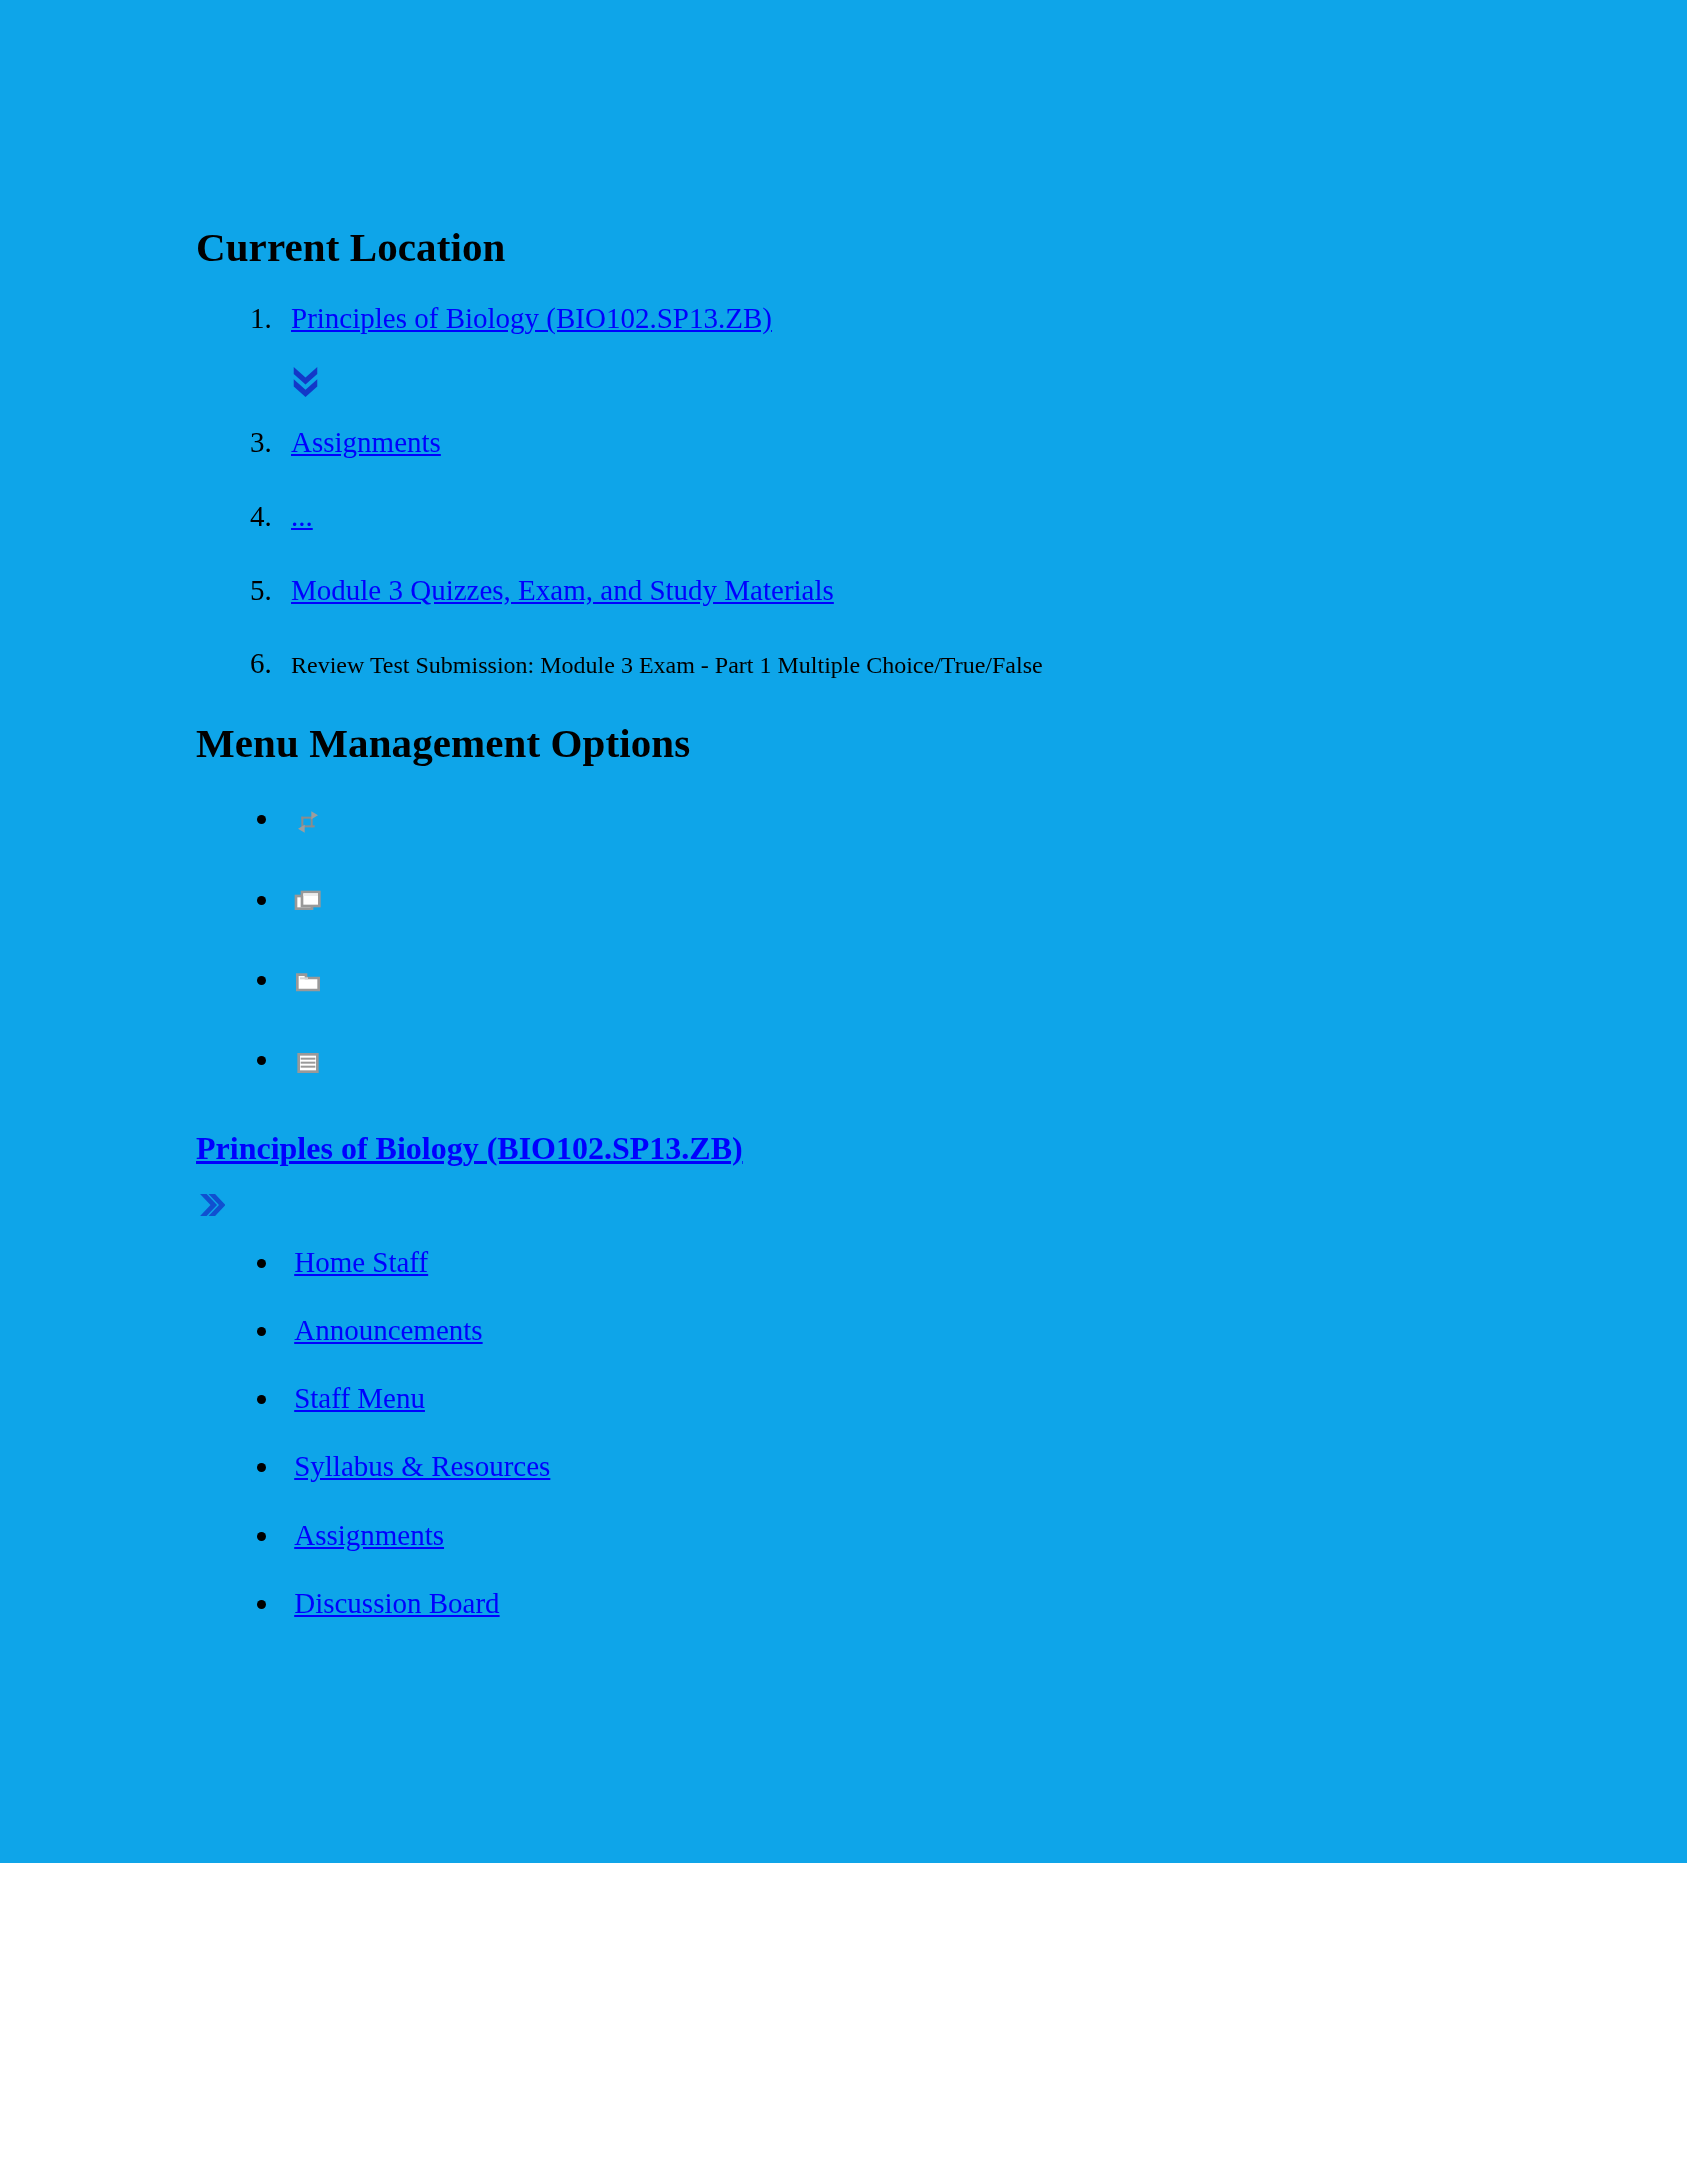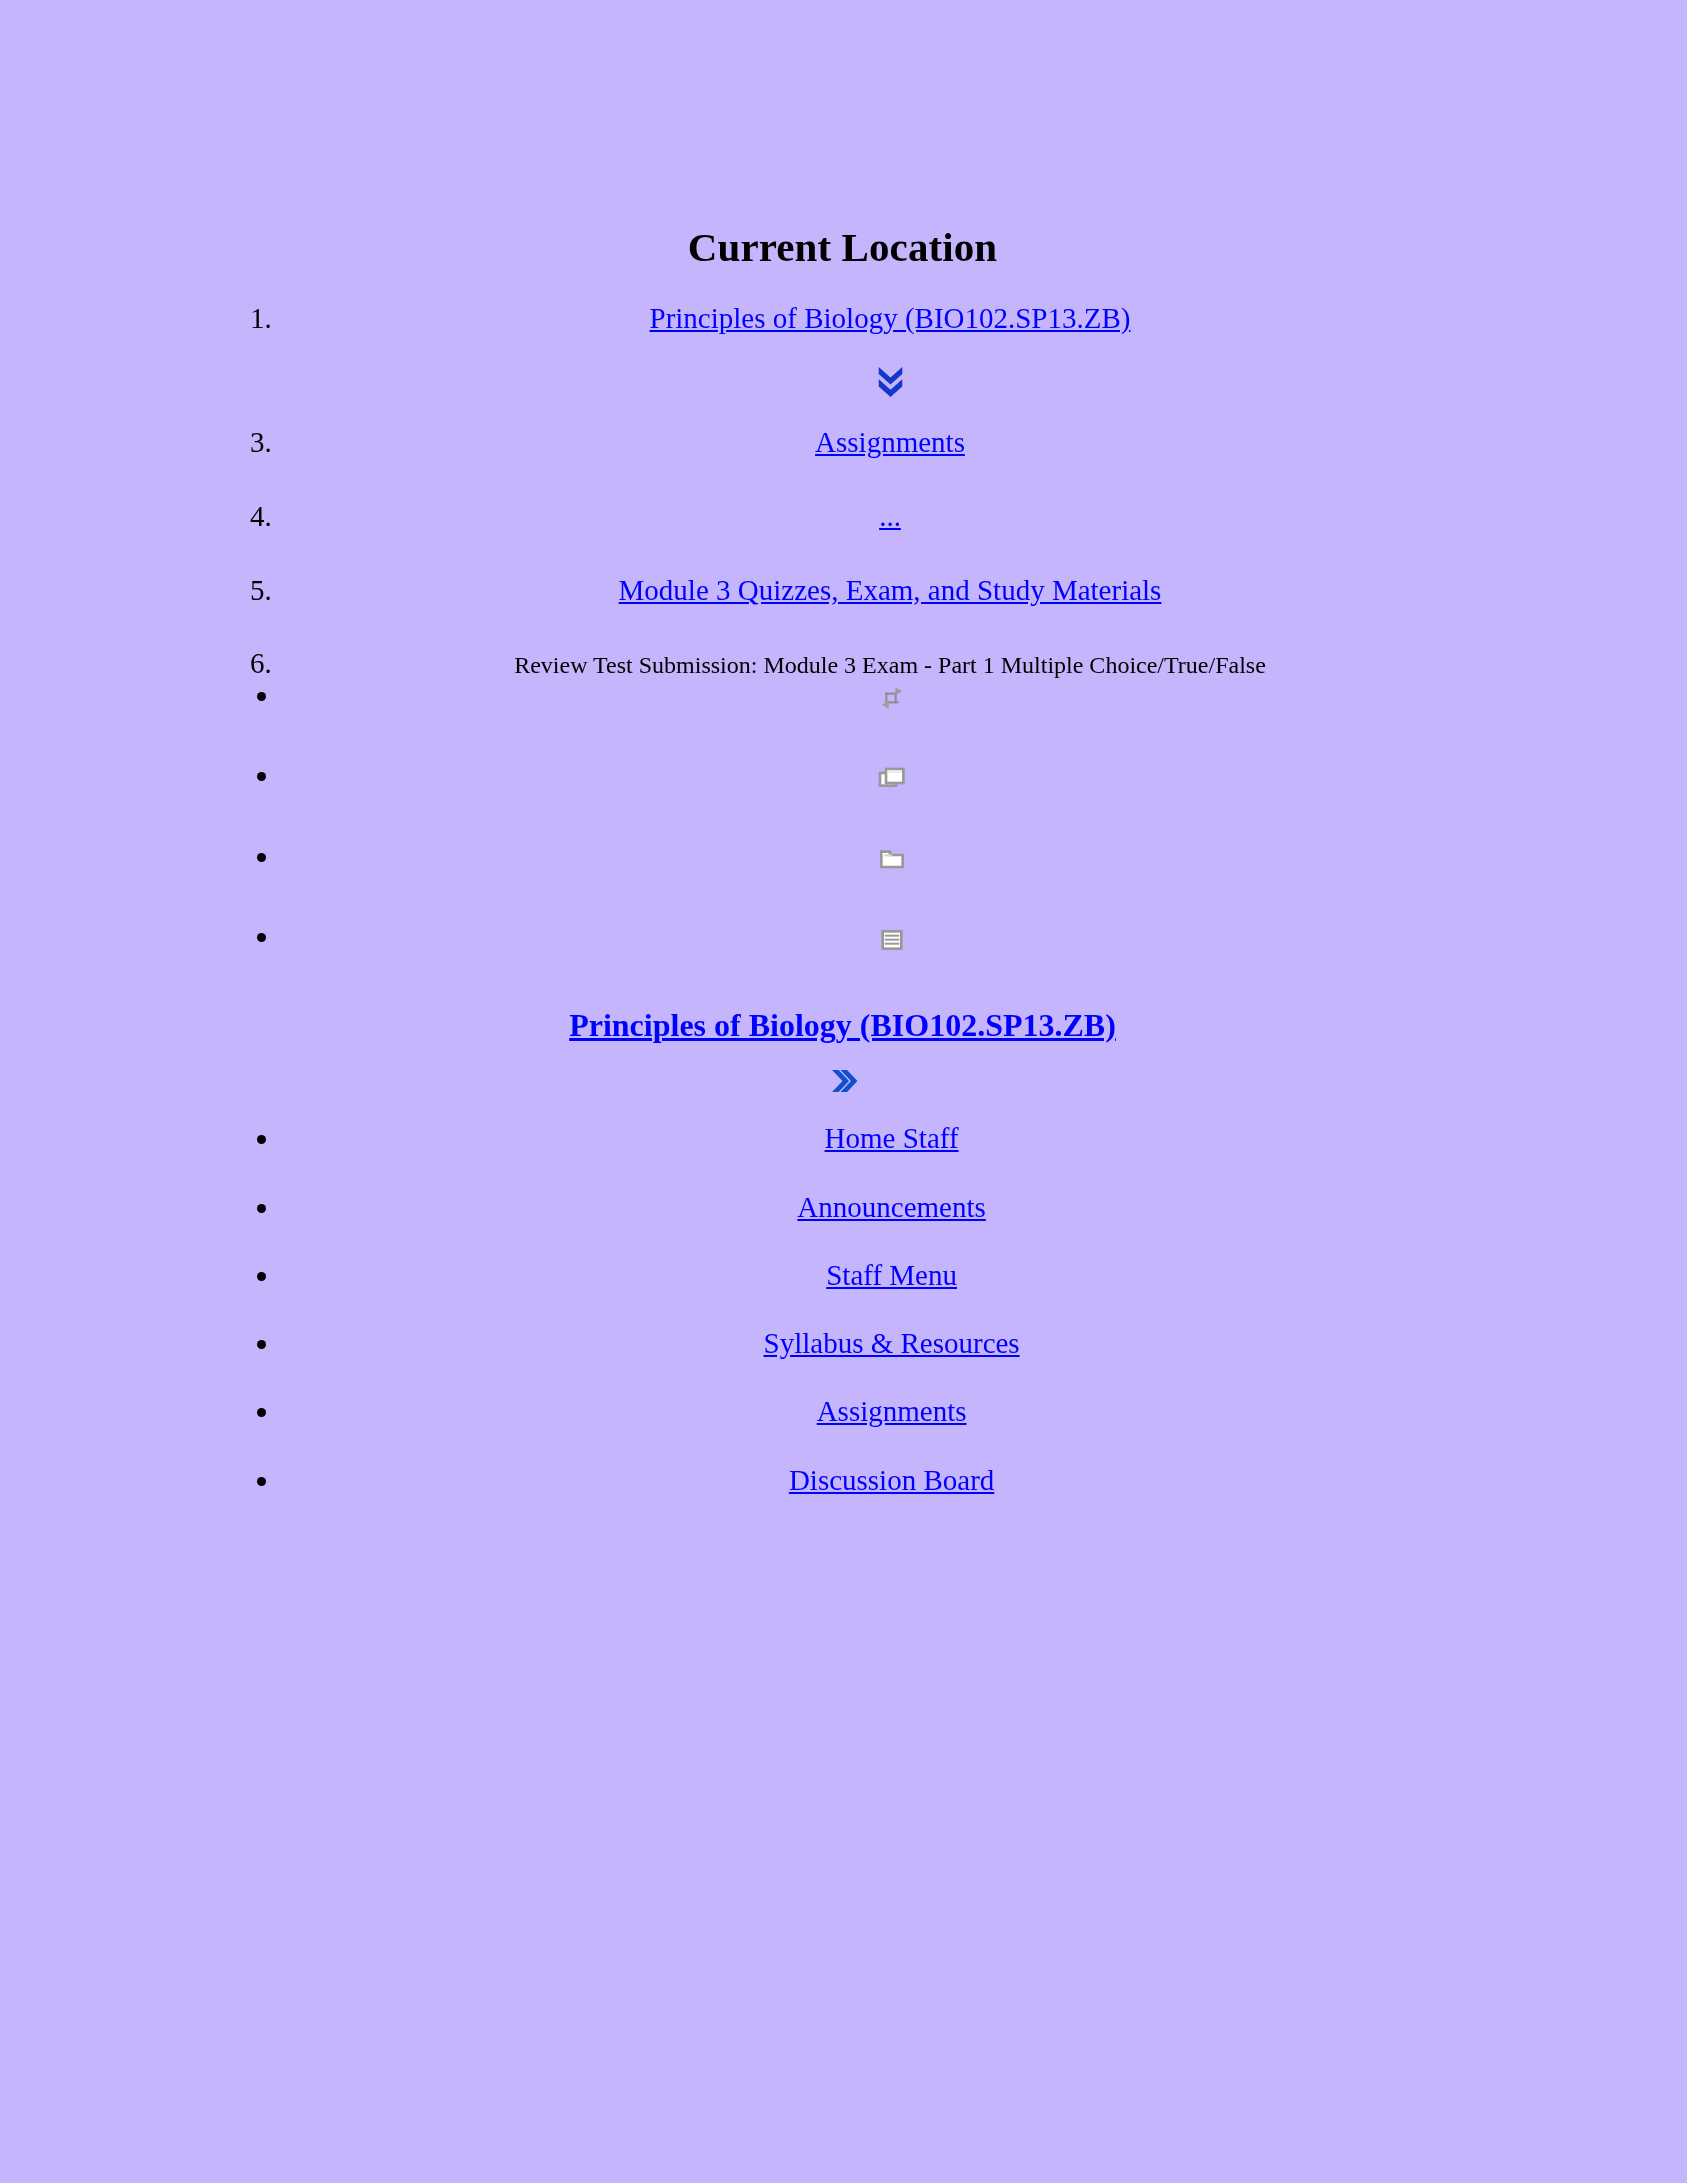--- a/index.html
+++ b/index.html
@@ -11,24 +11,23 @@
     width: 1687px;
     height: 2183px;
     font-family: "Liberation Serif", "DejaVu Serif", serif;
     color: #000000;
     -webkit-font-smoothing: none;
   }
 
   .page {
     box-sizing: border-box;
     width: 1687px;
-    height: 2183px;
+    height: 1863px;
     padding: 225px 198px 0 196px;
-    background: #c4b5fd;
-    text-align: center;
+    background: #0ea5e9;
   }
 
   
   h1.doc-heading {
     font-family: "Liberation Serif", "DejaVu Serif", serif;
     font-size: 41px;
     font-weight: bold;
     line-height: 1.1;
     margin: 0 0 30px 0;
     letter-spacing: 0.1px;
@@ -178,20 +177,21 @@
     </li>
     <li>
       <a href="#">Module 3 Quizzes, Exam, and Study Materials</a>
     </li>
     <li>
       <span class="link-plain">Review Test Submission: Module 3 Exam - Part 1 Multiple Choice/True/False</span>
     </li>
   </ol>
 
 
+  <h1 class="doc-heading second">Menu Management Options</h1>
 
   <ul class="icon-list">
     <li>
       <span class="mgmt-icon">
         <svg width="28" height="28" viewBox="0 0 42 42" xmlns="http://www.w3.org/2000/svg">
           <path d="M11 13 L28 13 L28 16 L11 16 Z" fill="#8c8c8c"></path>
           <path d="M28 13 L28 29 L25 29 L25 13 Z" fill="#8c8c8c"></path>
           <path d="M14 26 L31 26 L31 29 L14 29 Z" fill="#8c8c8c"></path>
           <path d="M14 13 L14 29 L11 29 L11 13 Z" fill="#8c8c8c"></path>
           <path d="M26 5 L36 11 L26 17 Z" fill="#9d9d9d"></path>

